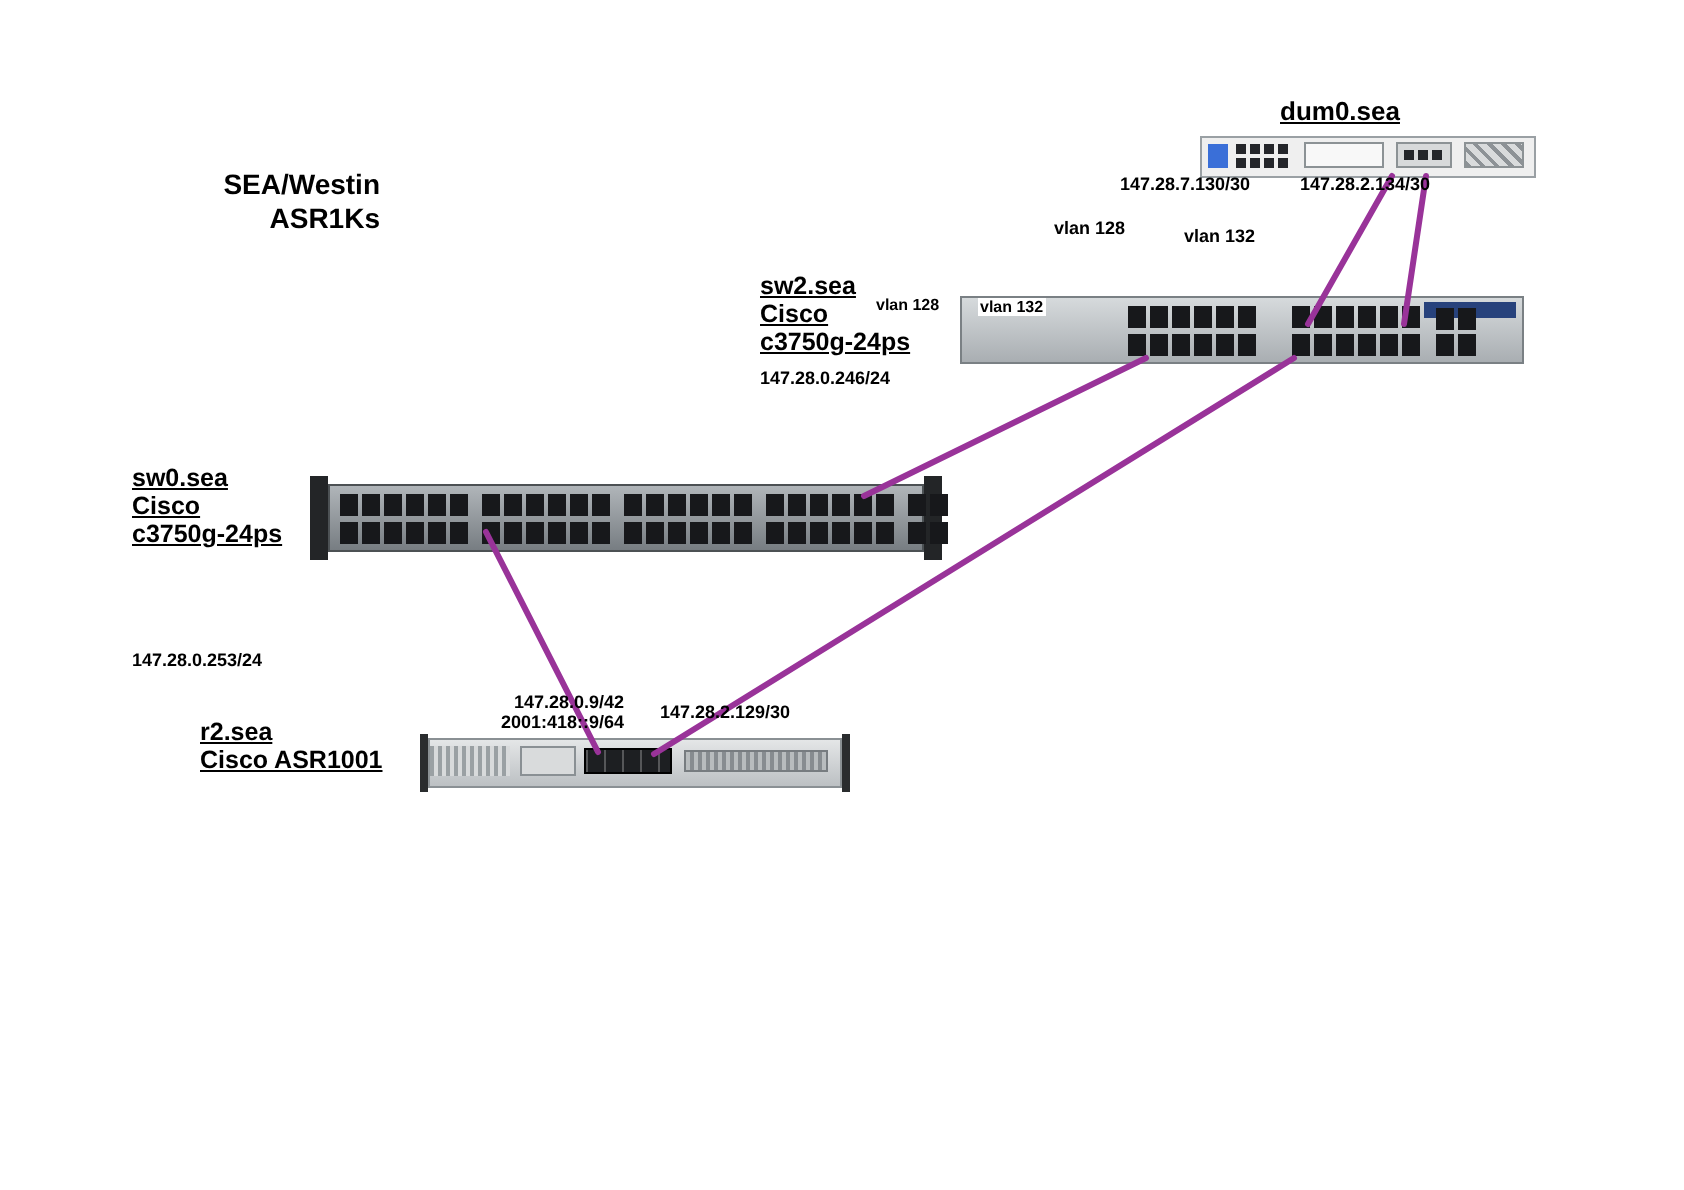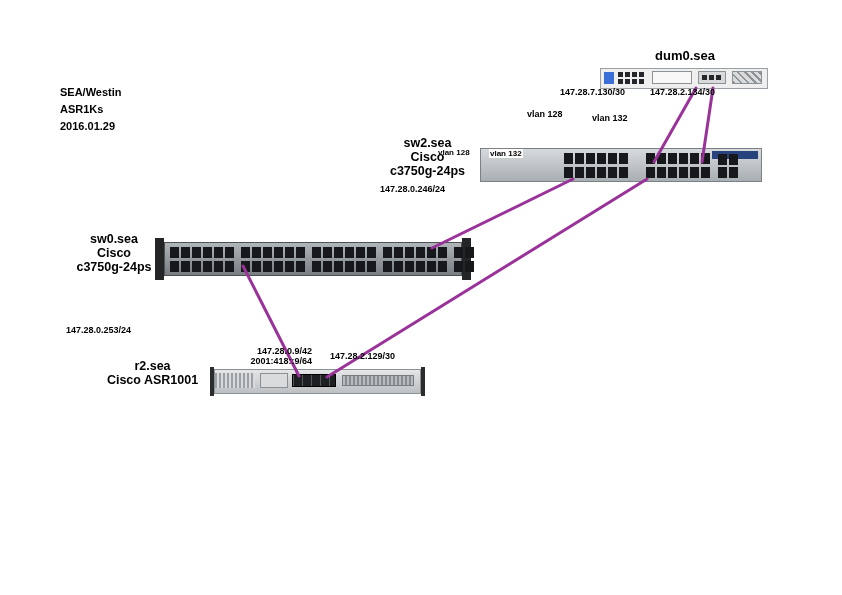--- a/index.html
+++ b/index.html
@@ -1,20 +1,20 @@
 <!DOCTYPE html>
 <html><head>
 <meta charset="utf-8">
 <style>
   html,body{margin:0;padding:0;background:#fff;}
   .stage{position:relative;width:842px;height:595px;background:#ffffff;overflow:hidden;
          font-family:"Liberation Sans",sans-serif;color:#000;}
   .lbl{position:absolute;white-space:nowrap;}
-  .title{font-size:11px;font-weight:bold;text-align:left;line-height:17px;}
-  .devname{font-size:12.5px;font-weight:bold;text-align:center;line-height:14px;}
+  .title{font-size:14px;font-weight:bold;text-align:right;line-height:17px;}
+  .devname{font-size:12.5px;font-weight:bold;line-height:14px;text-decoration:underline;}
   .ip{font-size:9px;font-weight:bold;line-height:10px;}
   .ipc{text-align:left;}
   .ipr{text-align:right;}
   .vlan{font-size:9px;font-weight:bold;}
   .vlan-sm{font-size:8px;font-weight:bold;}
   .chip{background:#fff;padding:0 1px;}
 
   
   .device{position:absolute;}
   .ear{position:absolute;top:0;width:9px;height:42px;background:#232527;}
@@ -62,21 +62,20 @@
   .device{z-index:2;}
 </style>
 </head>
 <body>
 
 <div class="stage">
 
   <div class="lbl title" style="left:60px;top:84px;width:130px;">
     <div>SEA/Westin</div>
     <div>ASR1Ks</div>
-    <div>2016.01.29</div>
   </div>
 
   <div class="lbl devname" style="left:640px;top:49px;width:90px;font-size:13px;">dum0.sea</div>
 
   <div class="device" style="left:600px;top:68px;width:168px;height:21px;">
     <div class="dum-body"></div>
     <div class="dum-blue"></div>
     <div class="dum-ports">
       <div class="dum-prow"></div>
       <div class="dum-prow"></div>

